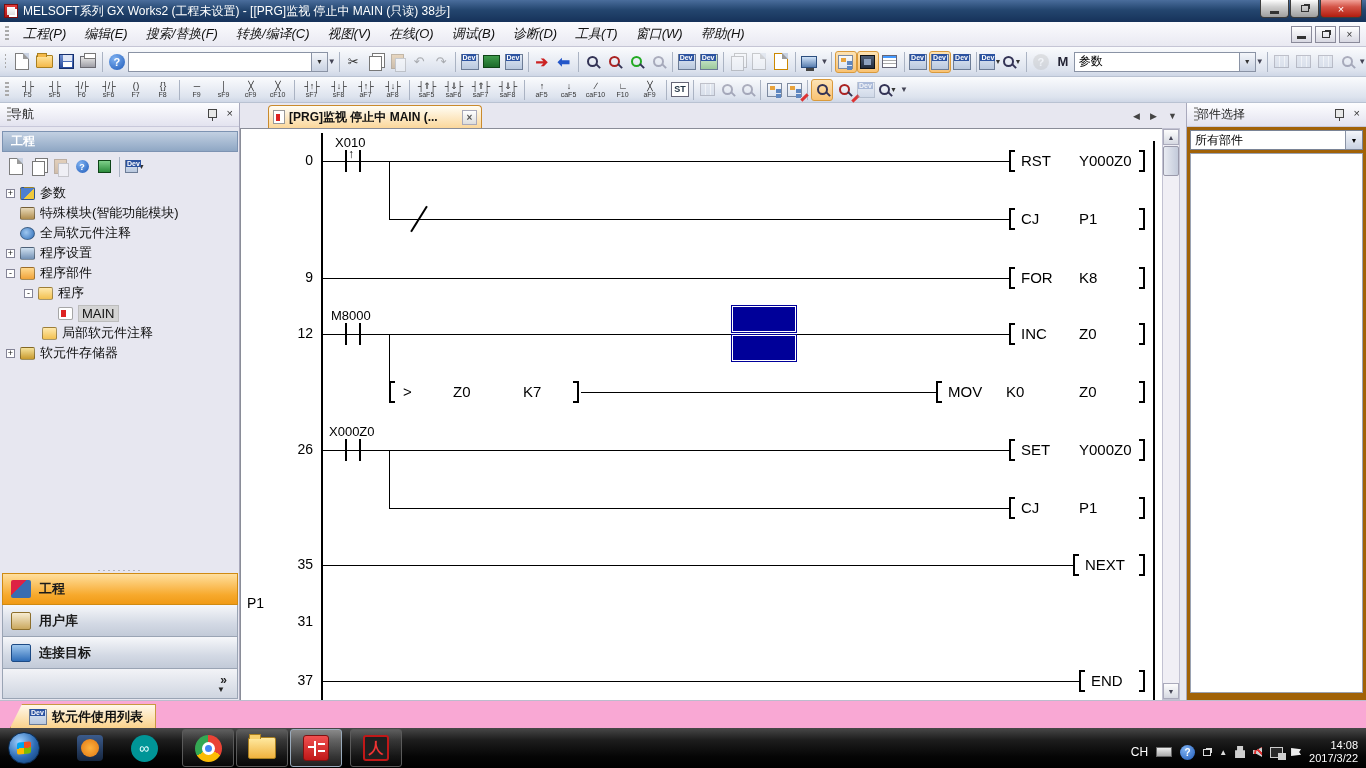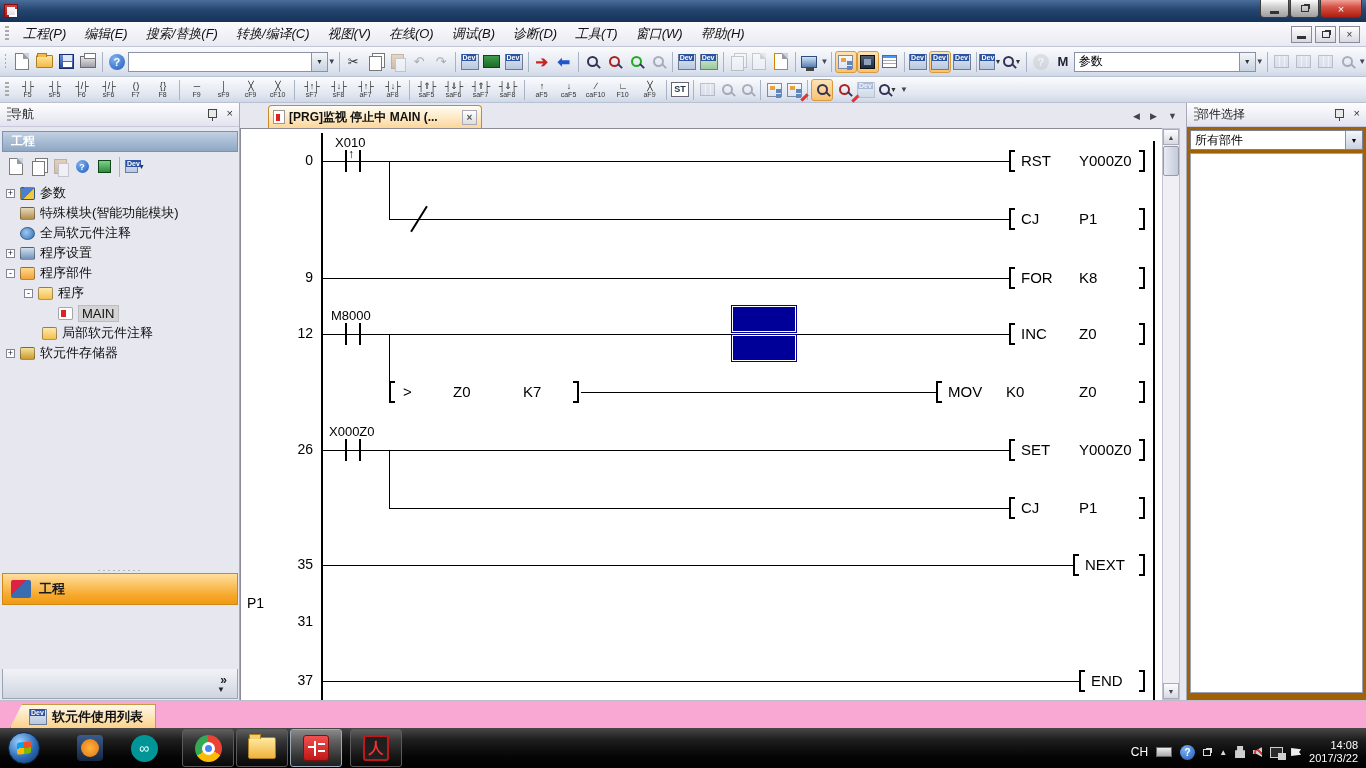--- a/index.html
+++ b/index.html
@@ -224,20 +224,21 @@
   .flagi { width:10px; height:8px; background:#eee; clip-path:polygon(0 0,100% 15%,80% 50%,100% 85%,0 100%); position:relative; }
   #clock { text-align:right; font-size:11px; line-height:13px; padding-right:6px; }
 </style>
 </head>
 <body>
 
 <div id="screen">
 
   <div id="titlebar">
     <div id="app-icon"></div>
+    <span>MELSOFT系列 GX Works2 (工程未设置) - [[PRG]监视 停止中 MAIN (只读) 38步]</span>
     <div class="wbtns">
       <div class="wbtn">
           <span class="wg-min"></span>
         </div>
       <div class="wbtn">
           <span class="wg-res"></span>
         </div>
       <div class="wbtn close">
           <span>×</span>
         </div>
@@ -641,20 +642,28 @@
         <span class="texp">+</span>
         <span class="ti ti-mem"></span>
         <span class="tlabel">软元件存储器</span>
       </div>
     </div>
     <div id="splitter">·········</div>
     <div class="navbtn active" style="top:470px">
       <span class="nb-ic nb-proj"></span>
       <span>工程</span>
     </div>
+    <div class="navbtn" style="top:502px">
+      <span class="nb-ic nb-lib"></span>
+      <span>用户库</span>
+    </div>
+    <div class="navbtn" style="top:534px">
+      <span class="nb-ic nb-conn"></span>
+      <span>连接目标</span>
+    </div>
     <div id="nav-collapse">
       <span class="chev">»</span>
       <span class="dn">▼</span>
     </div>
   </div>
 
   <div id="tabbar">
     <div id="doc-tab">
       <span class="dicon"></span>
       <span>[PRG]监视 停止中 MAIN (...</span>

